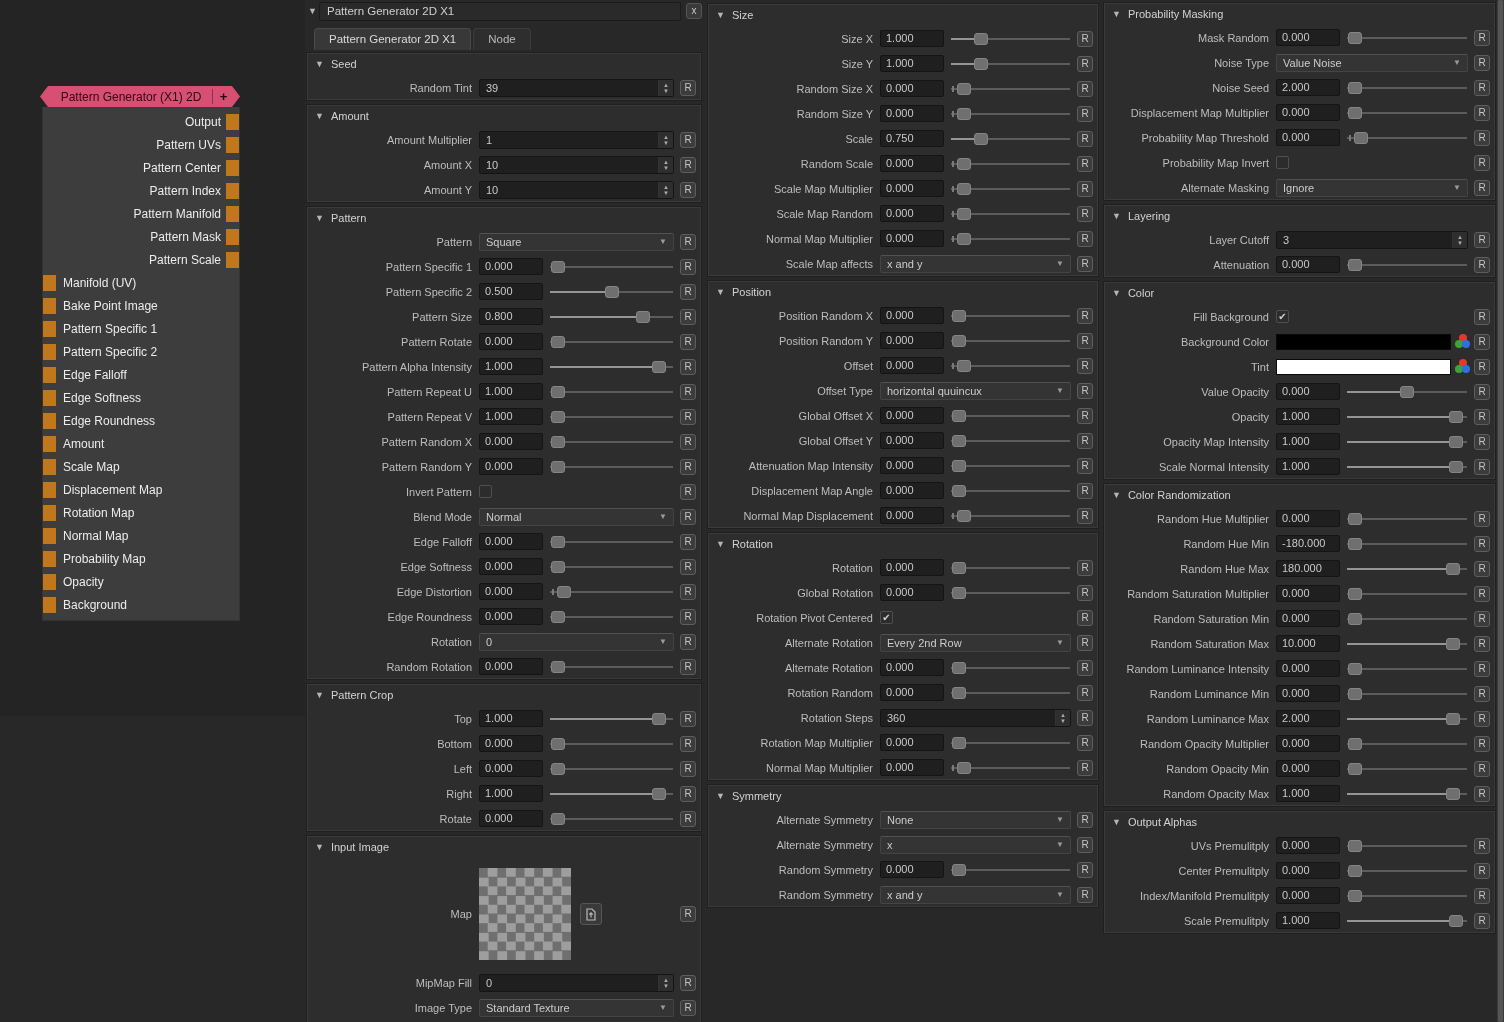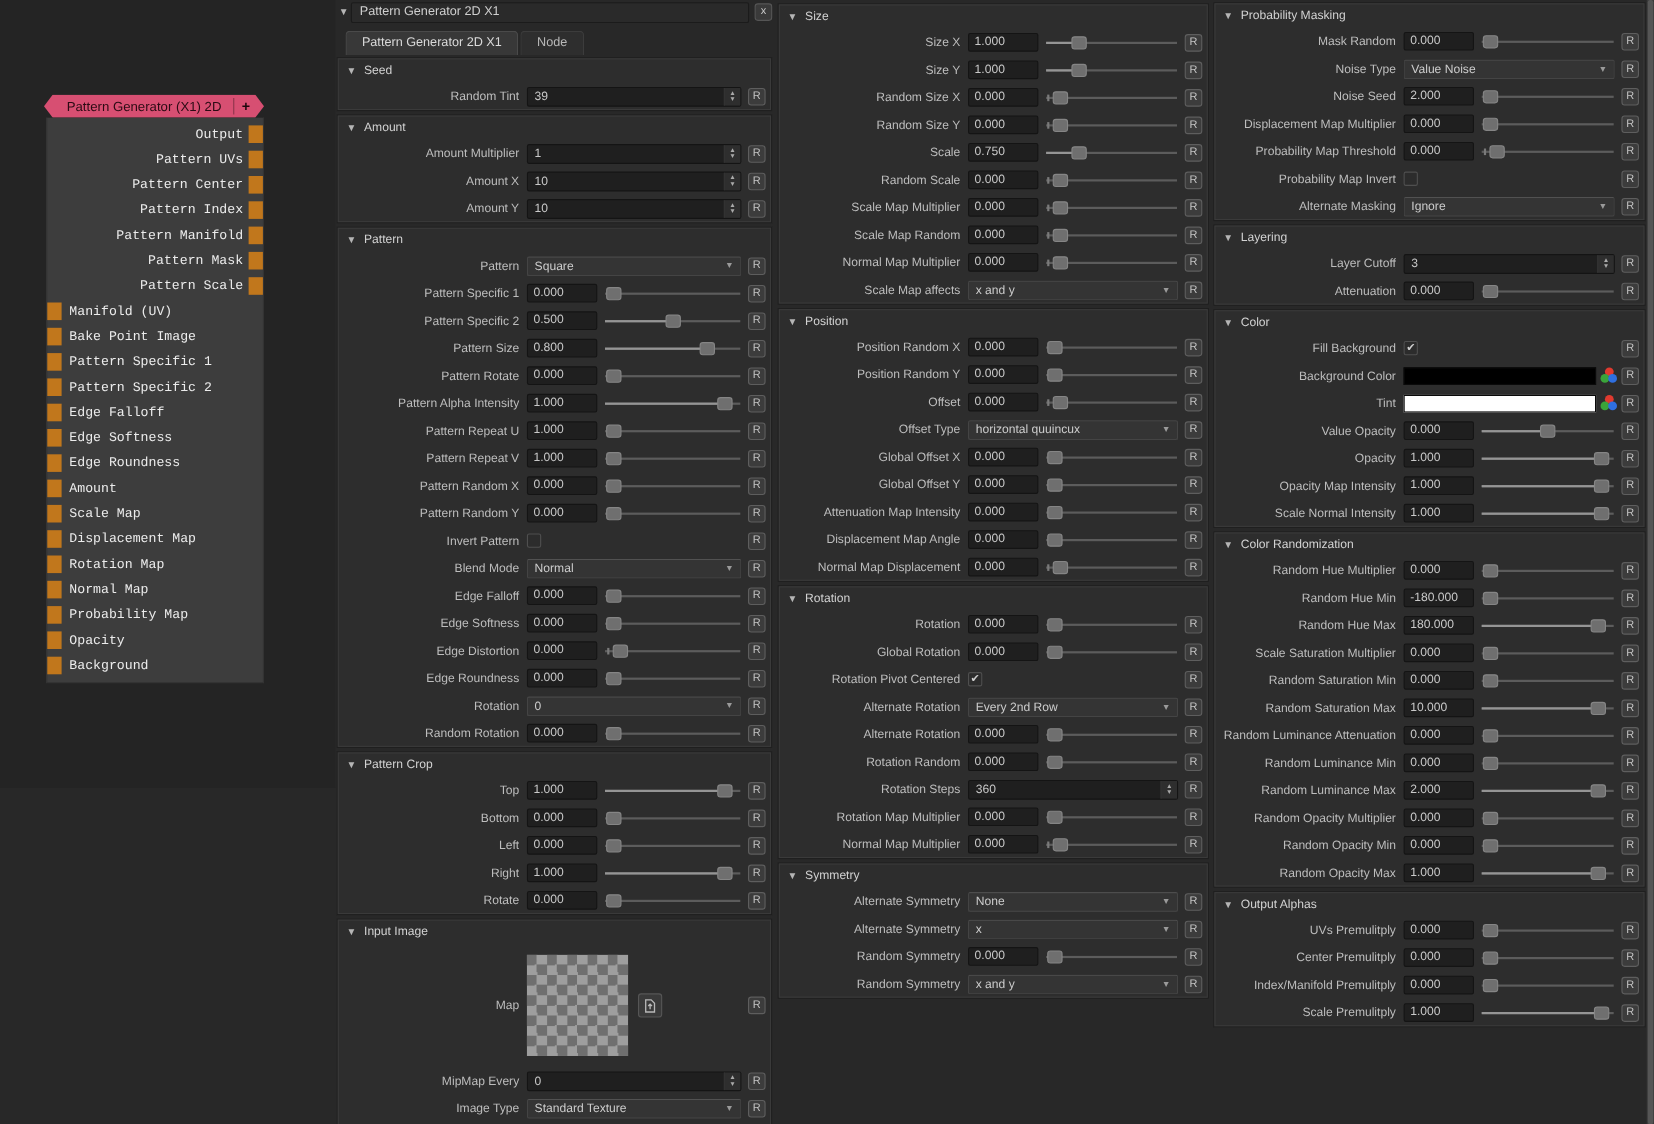--- a/index.html
+++ b/index.html
@@ -11,21 +11,21 @@
   .canvas { position:absolute; left:0; top:0; width:305px; height:716px; background:#242424; }
   .node { position:absolute; left:40px; top:86px; width:200px; }
   .node-header { position:relative; height:21px; background:#d74f72; color:#2b0b14;
     clip-path:polygon(8px 0, calc(100% - 8px) 0, 100% 50%, calc(100% - 8px) 100%, 8px 100%, 0 50%);
     display:flex; align-items:center; }
   .node-title { flex:1; text-align:center; font-size:12px; padding-left:10px; white-space:nowrap; }
   .node-plus { width:22px; text-align:center; font-size:13px; font-weight:bold; color:#1c060c;
     border-left:1px solid rgba(0,0,0,.35); margin-right:6px; }
   .node-body { margin-top:0; background:#3d3d3d; border:1px solid #333; border-top:none;
     padding:3px 0 4px 0; margin-left:2px; }
-  .port-row { height:23px; display:flex; align-items:center; font-size:12px; color:#ececec;font-family:Liberation Mono, monospace; }
+  .port-row { height:23px; display:flex; align-items:center; font-size:12px; color:#ececec; }
   .port-row.out { justify-content:flex-end; }
   .port-sq { width:13px; height:16px; background:#c1771c; flex:none; }
   .port-row.out .port-lbl { margin-right:5px; }
   .port-row.in  .port-lbl { margin-left:7px; }
 
   
   .col { position:absolute; top:0; }
   .col1 { left:306px; width:396px; height:1022px; }
   .col2 { left:707px;  width:392px; top:3px; }
   .col3 { left:1103px; width:393px; top:2px; }
@@ -495,21 +495,21 @@
             <div class="loadbtn">
               <svg width="14" height="14" viewBox="0 0 14 14">
                 <path d="M3 13h8V5l-3-3H3z" fill="none" stroke="#b8b8b8" stroke-width="1.2"></path>
                 <path d="M7 10.5V6.2M5.3 7.6L7 5.9l1.7 1.7" fill="none" stroke="#b8b8b8" stroke-width="1.2"></path>
               </svg>
             </div>
             <div class="spacer"></div>
             <div class="rbtn">R</div>
           </div>
           <div class="row">
-            <div class="lbl">MipMap Every</div>
+            <div class="lbl">MipMap Fill</div>
             <div class="wide spin">
               <div class="sval">0</div>
               <div class="arrows">
                 <span>▲</span>
                 <span>▼</span>
               </div>
             </div>
             <div class="rbtn">R</div>
           </div>
           <div class="row">
@@ -1039,21 +1039,21 @@
             <div class="lbl">Random Hue Max</div>
             <div class="field">180.000</div>
             <div class="sliderbox">
               <div class="track"></div>
               <div class="lead" style="width: calc(93% - 13.02px);"></div>
               <div class="handle" style="left: calc(93% - 13.02px);"></div>
             </div>
             <div class="rbtn">R</div>
           </div>
           <div class="row">
-            <div class="lbl">Scale Saturation Multiplier</div>
+            <div class="lbl">Random Saturation Multiplier</div>
             <div class="field">0.000</div>
             <div class="sliderbox">
               <div class="track"></div>
               <div class="handle" style="left: calc(2% - 0.28px);"></div>
             </div>
             <div class="rbtn">R</div>
           </div>
           <div class="row">
             <div class="lbl">Random Saturation Min</div>
             <div class="field">0.000</div>
@@ -1067,21 +1067,21 @@
             <div class="lbl">Random Saturation Max</div>
             <div class="field">10.000</div>
             <div class="sliderbox">
               <div class="track"></div>
               <div class="lead" style="width: calc(93% - 13.02px);"></div>
               <div class="handle" style="left: calc(93% - 13.02px);"></div>
             </div>
             <div class="rbtn">R</div>
           </div>
           <div class="row">
-            <div class="lbl">Random Luminance Attenuation</div>
+            <div class="lbl">Random Luminance Intensity</div>
             <div class="field">0.000</div>
             <div class="sliderbox">
               <div class="track"></div>
               <div class="handle" style="left: calc(2% - 0.28px);"></div>
             </div>
             <div class="rbtn">R</div>
           </div>
           <div class="row">
             <div class="lbl">Random Luminance Min</div>
             <div class="field">0.000</div>

